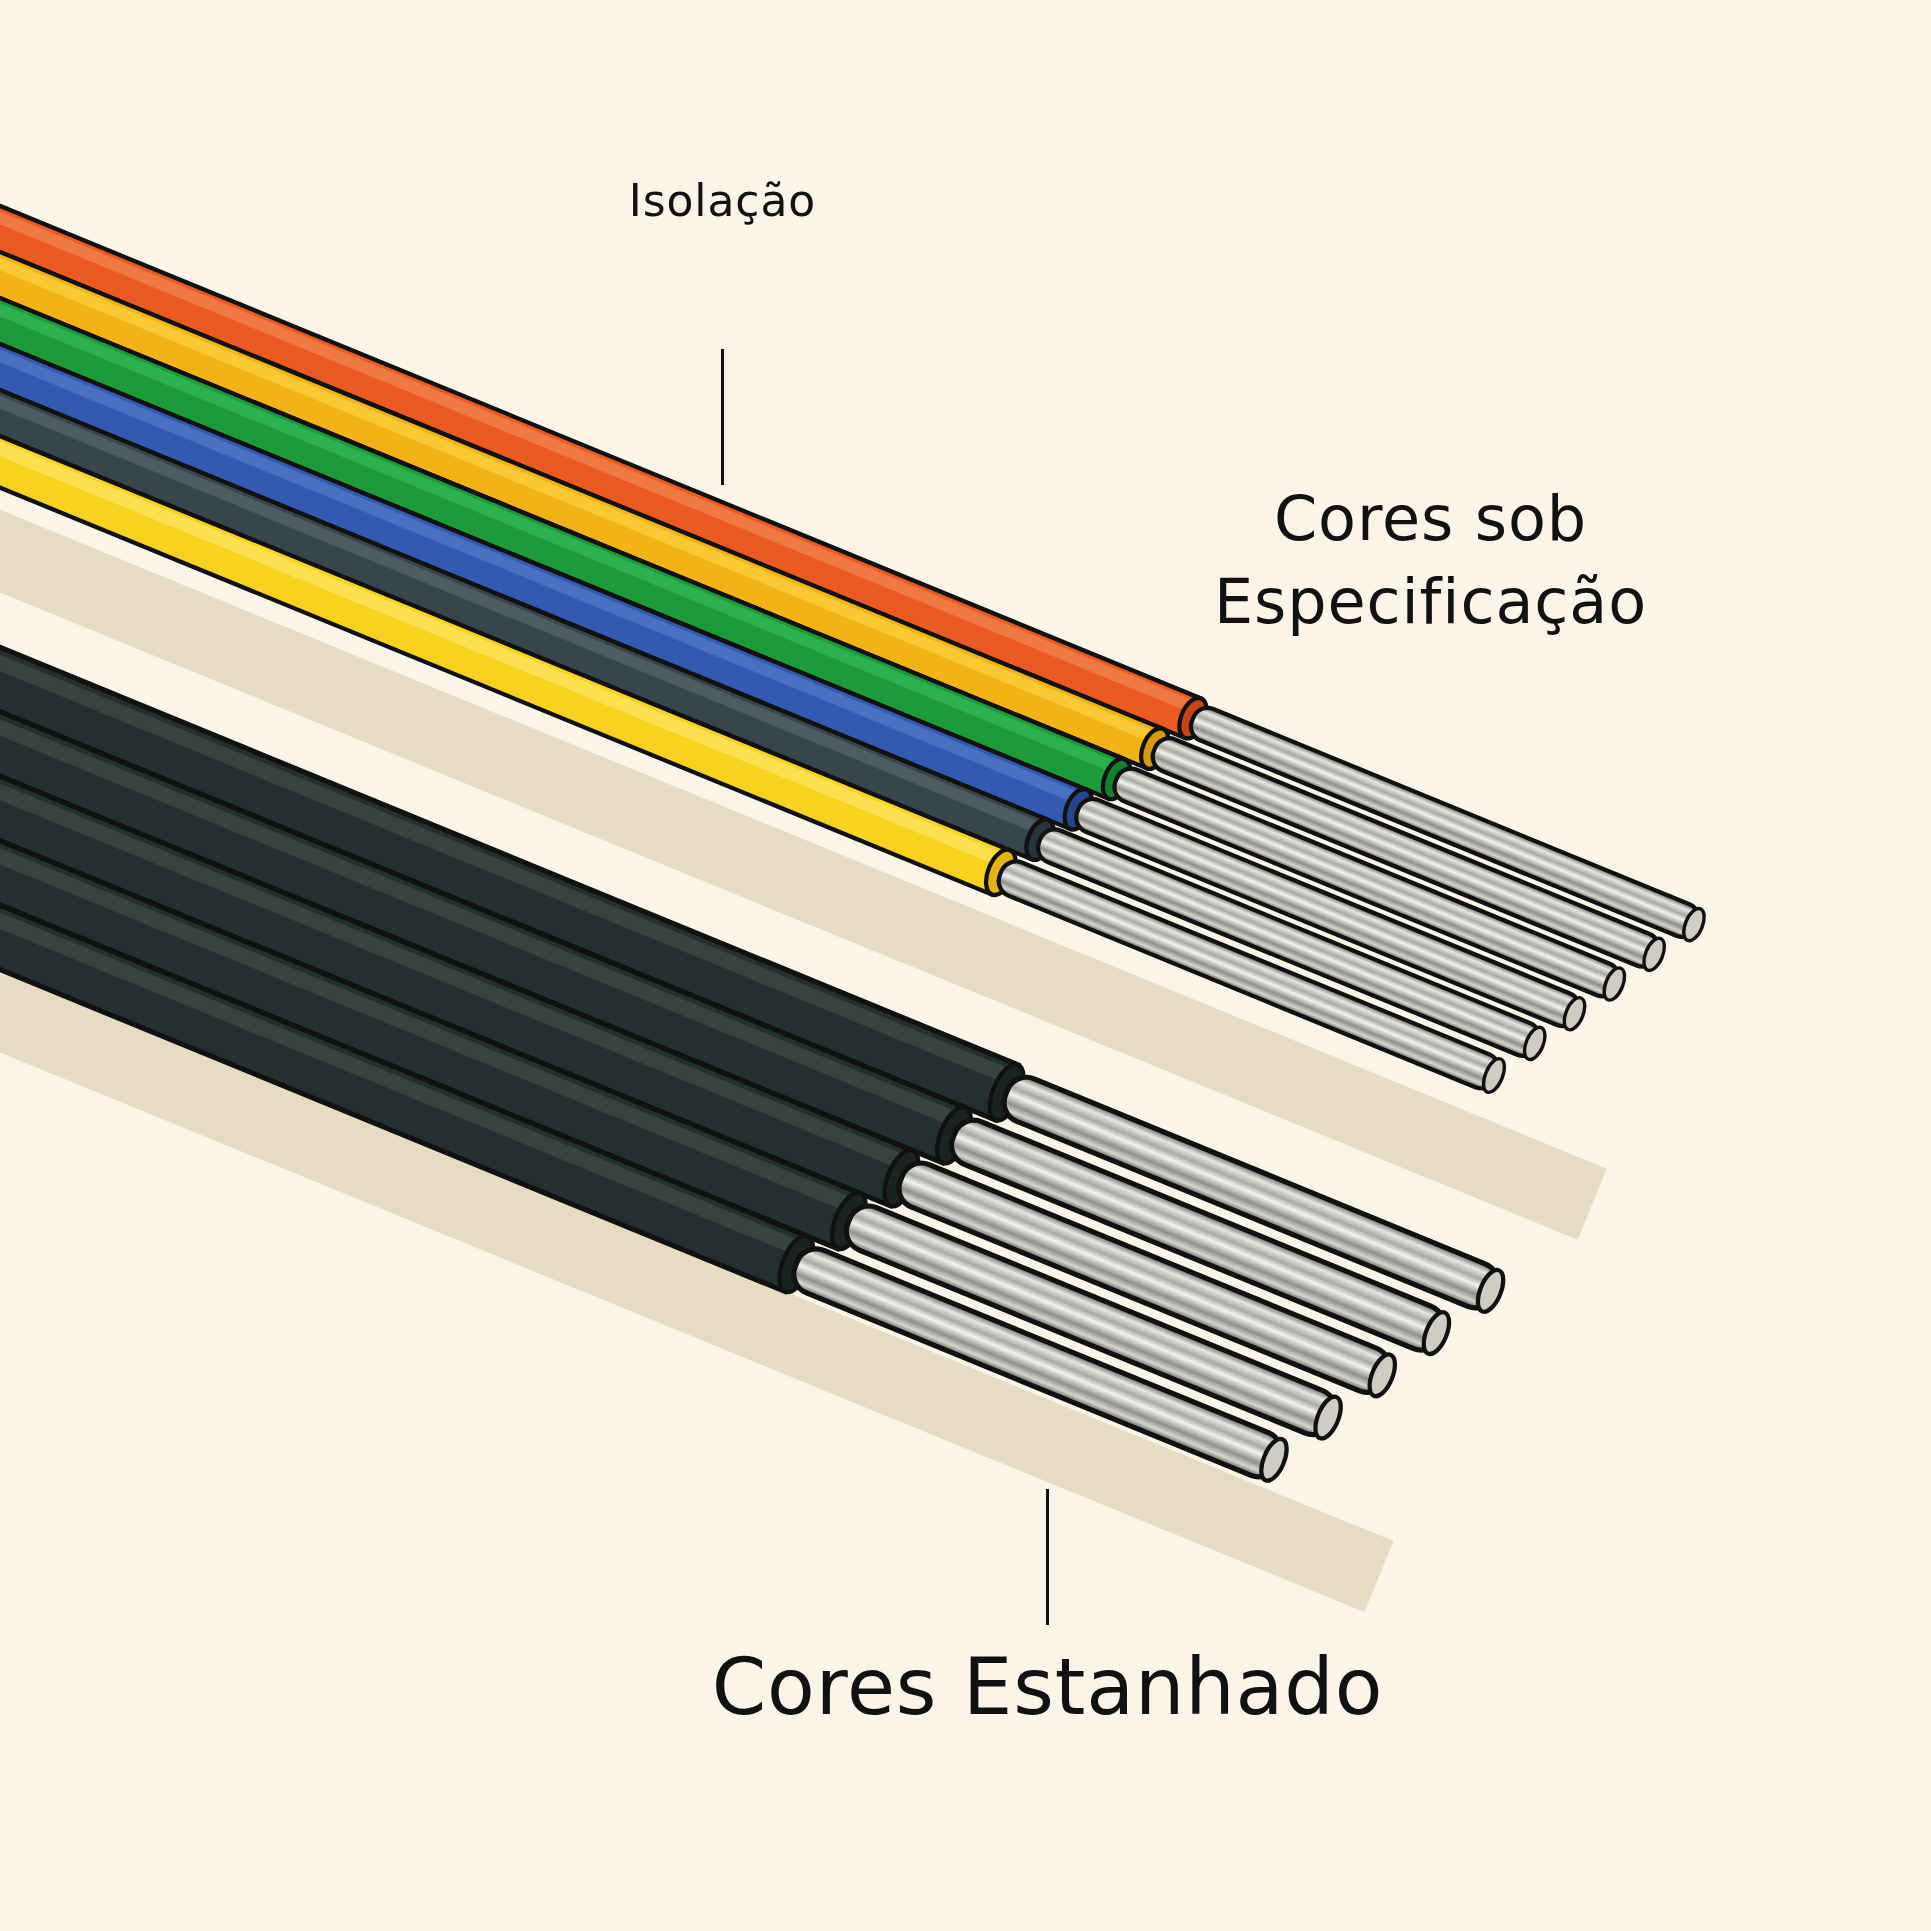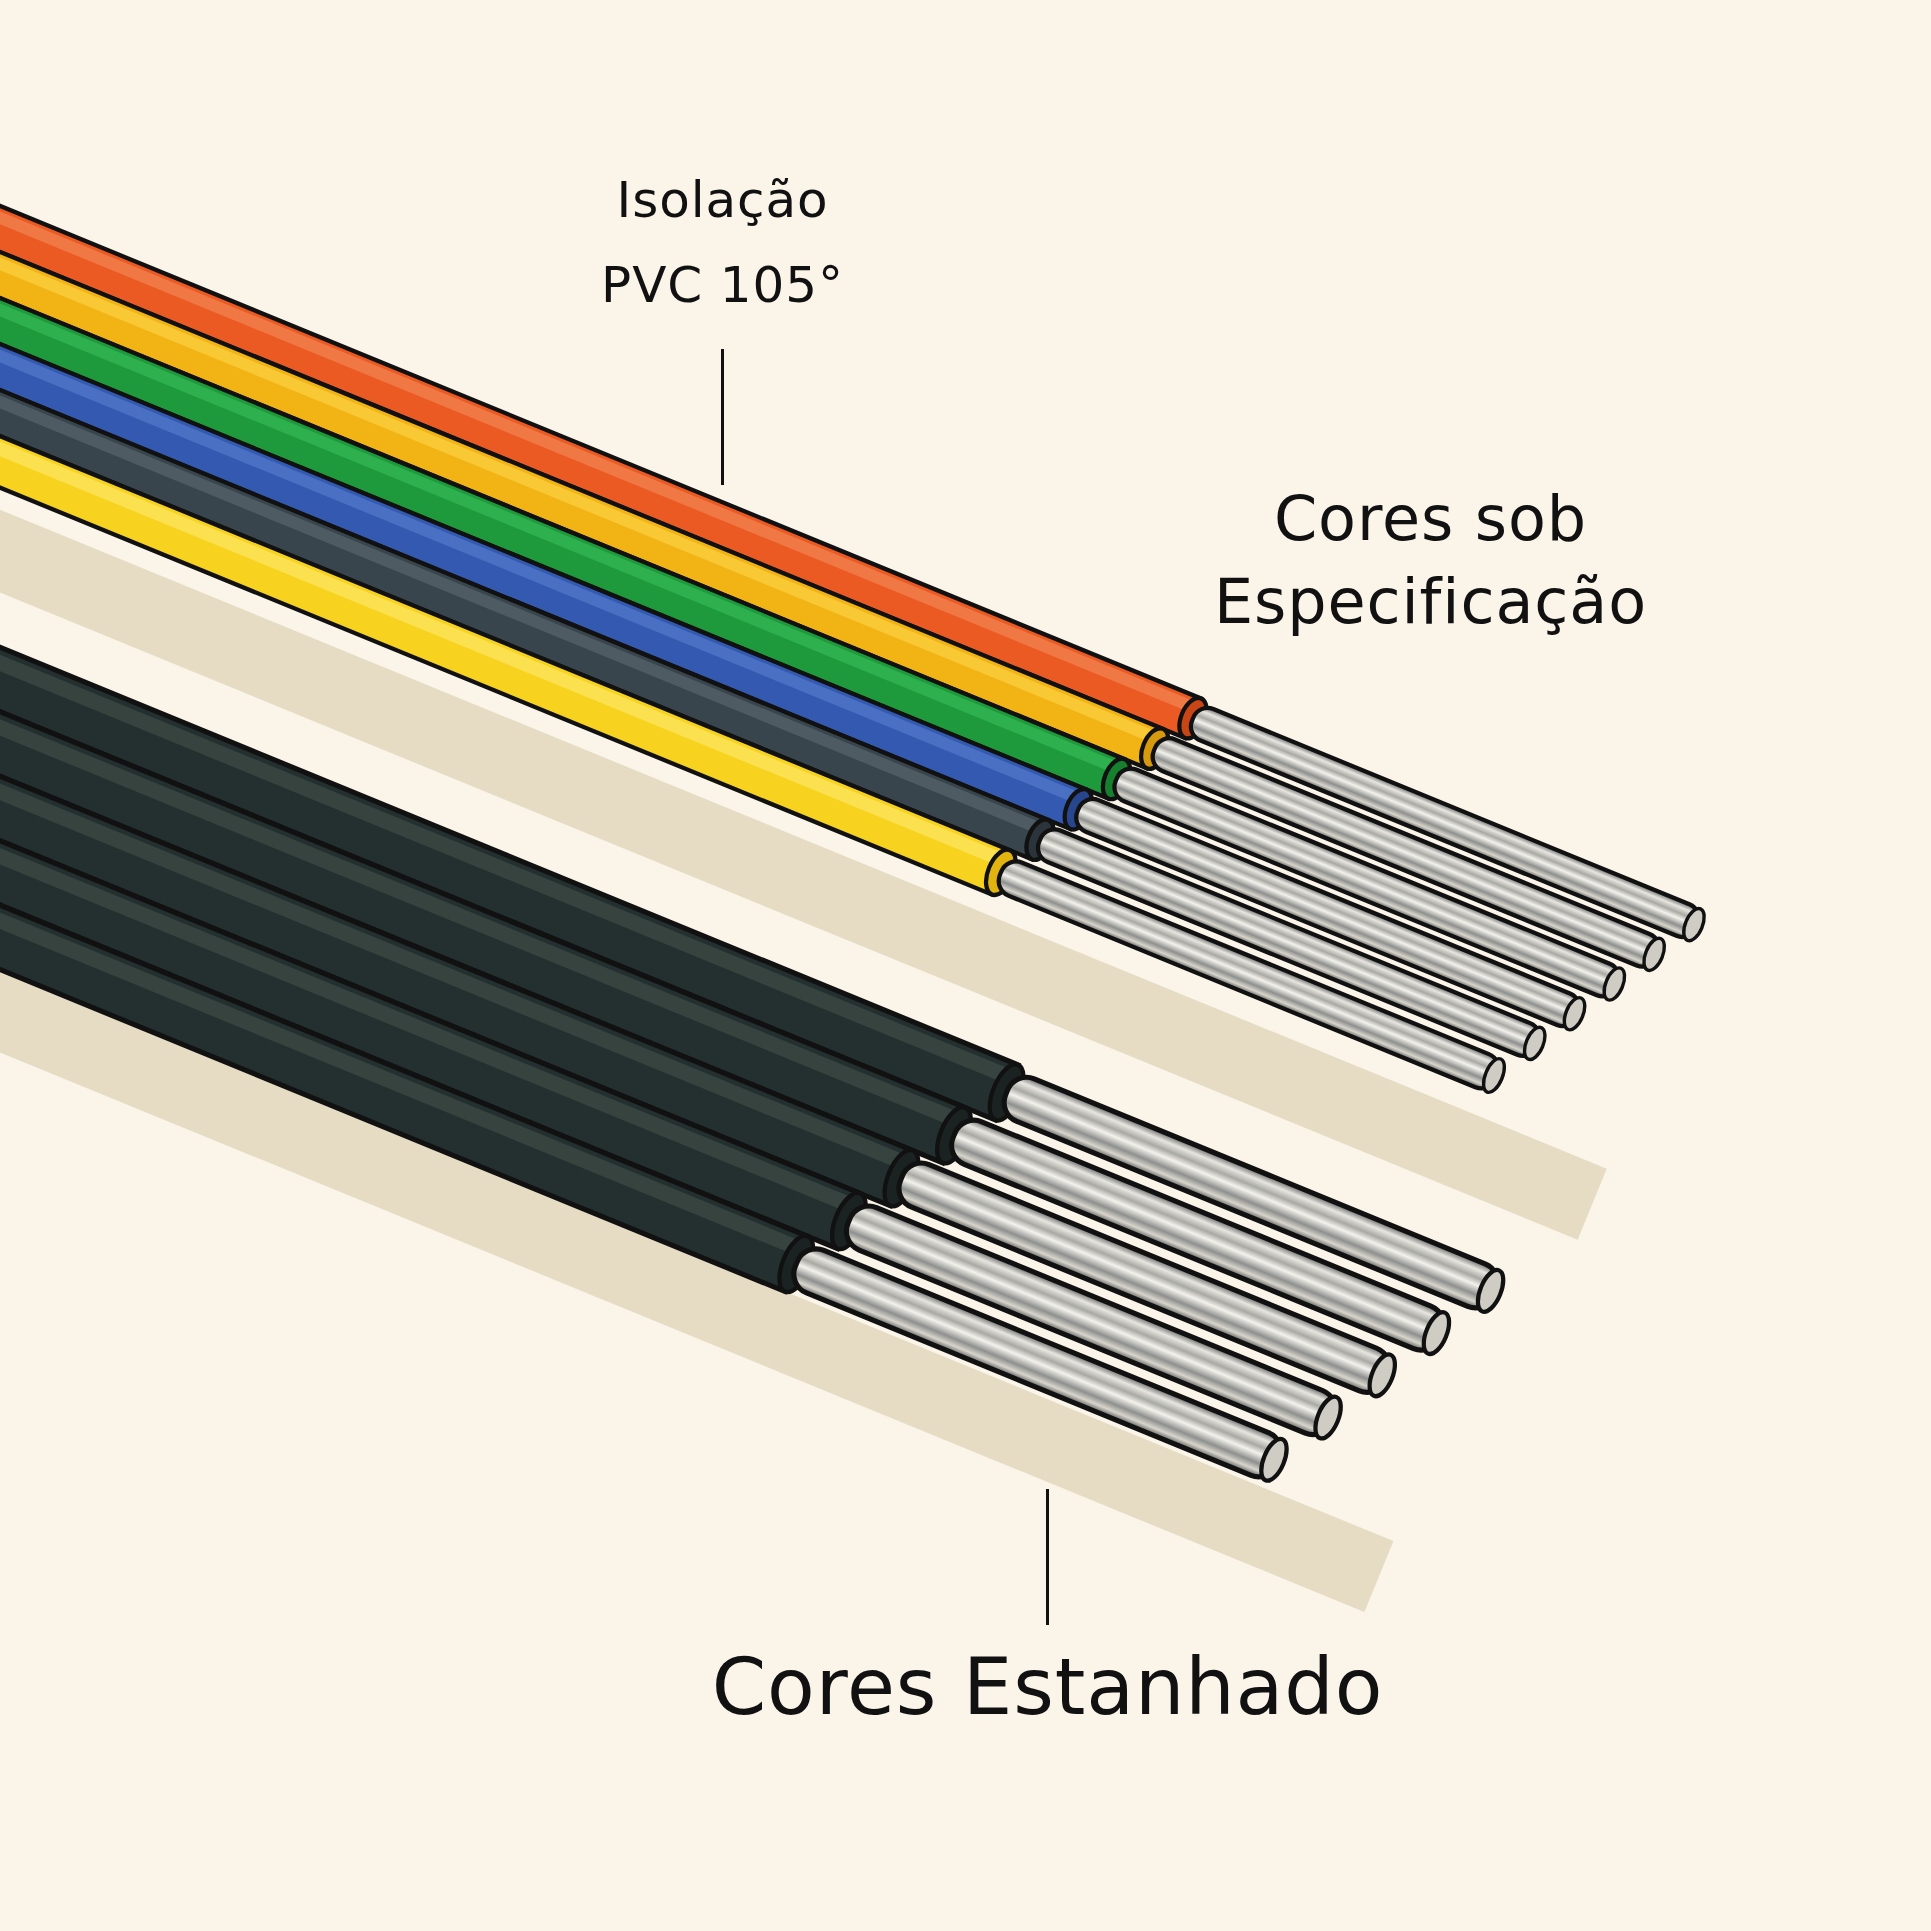--- a/index.html
+++ b/index.html
@@ -8,21 +8,21 @@
     background:#FAF4E9;
     font-family:"DejaVu Sans", "Liberation Sans", sans-serif;
     position:relative;
   }
   #art { position:absolute; left:0; top:0; width:1932px; height:1932px; }
   .label {
     position:absolute; color:#111; text-align:center; white-space:nowrap;
     letter-spacing:0.9px; font-weight:normal;
   }
   .leader { position:absolute; width:2.6px; background:#111; }
-  #lbl-insulation { left:552px; top:158px; width:341px; font-size:50px; line-height:85px; }
+  #lbl-insulation { left:552px; top:158px; width:341px; font-size:44px; line-height:85px; }
   #lbl-colors { left:1175px; top:477px; width:511px; font-size:62px; line-height:83px; }
   #lbl-copper { left:664px; top:1640px; width:767px; font-size:78px; line-height:94px; }
   #lead-insulation { left:721px; top:349px; height:136px; }
   #lead-copper { left:1046px; top:1489px; height:136px; }
 </style>
 </head>
 <body>
 
 <svg id="art" viewBox="0 0 2268 2268" xmlns="http://www.w3.org/2000/svg">
   <defs>
@@ -144,21 +144,20 @@
     </g>
     <g>
       <rect x="-152" y="288" width="612" height="54" rx="24" fill="url(#metal)" stroke="#111" stroke-width="6"></rect>
       <ellipse cx="454" cy="315" rx="12" ry="26" fill="#CFCCC3" stroke="#111" stroke-width="5"></ellipse>
     </g>
   </g>
 </svg>
 
 <div id="lbl-insulation" class="label">
   <div>Isolação</div>
-  <div>PVC 105°</div>
 </div>
 <div id="lead-insulation" class="leader"></div>
 
 <div id="lbl-colors" class="label">
   <div>Cores sob</div>
   <div>Especificação</div>
 </div>
 
 <div id="lead-copper" class="leader"></div>
 <div id="lbl-copper" class="label">Cores Estanhado</div>

